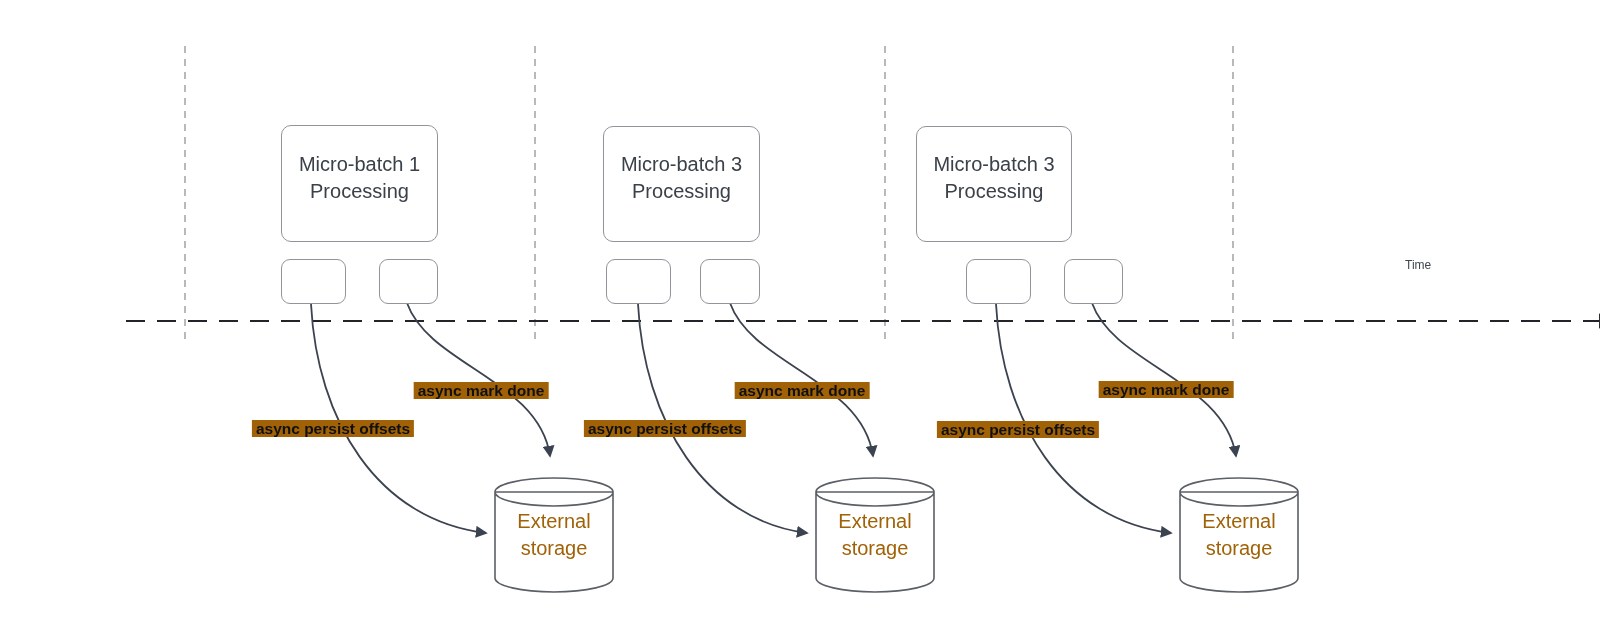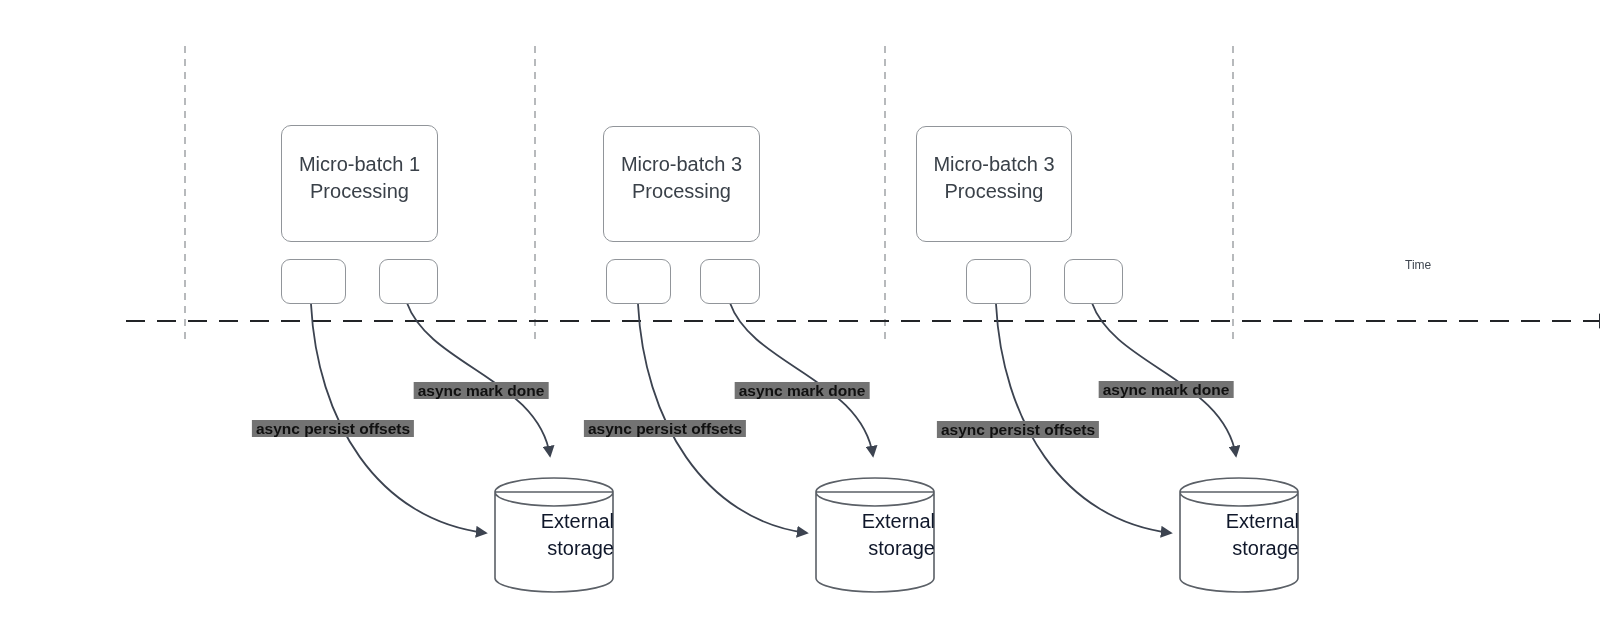--- a/index.html
+++ b/index.html
@@ -17,28 +17,28 @@
   .node {
     position:absolute; box-sizing:border-box; background:#ffffff;
     border:1.4px solid #91959a; border-radius:10px;
     display:flex; align-items:center; justify-content:center; text-align:center;
     color:#3a4149; font-size:20px; line-height:27px;
   }
   .main { padding:0 10px 12px 10px; }
   .tick { border-radius:9px; }
   .edge-label {
     position:absolute; transform:translateX(-50%);
-    background:#737373; padding:0 4px;
+    background:#a16207; padding:0 4px;
     color:#101010; font-weight:700; font-size:15.5px; line-height:17px;
     white-space:nowrap;
   }
   .storage-label {
     position:absolute; width:120px; height:62px;
-    display:flex; align-items:center; justify-content:center; text-align:right;
-    color:#0f172a; font-size:20px; line-height:27px;
+    display:flex; align-items:center; justify-content:center; text-align:center;
+    color:#a16207; font-size:20px; line-height:27px;
   }
   .time-label { position:absolute; color:#3f4650; font-size:12px; }
 </style>
 </head>
 <body>
 
 <div class="canvas">
 
   <svg class="layer" viewBox="0 0 1600 642">
     <defs>

